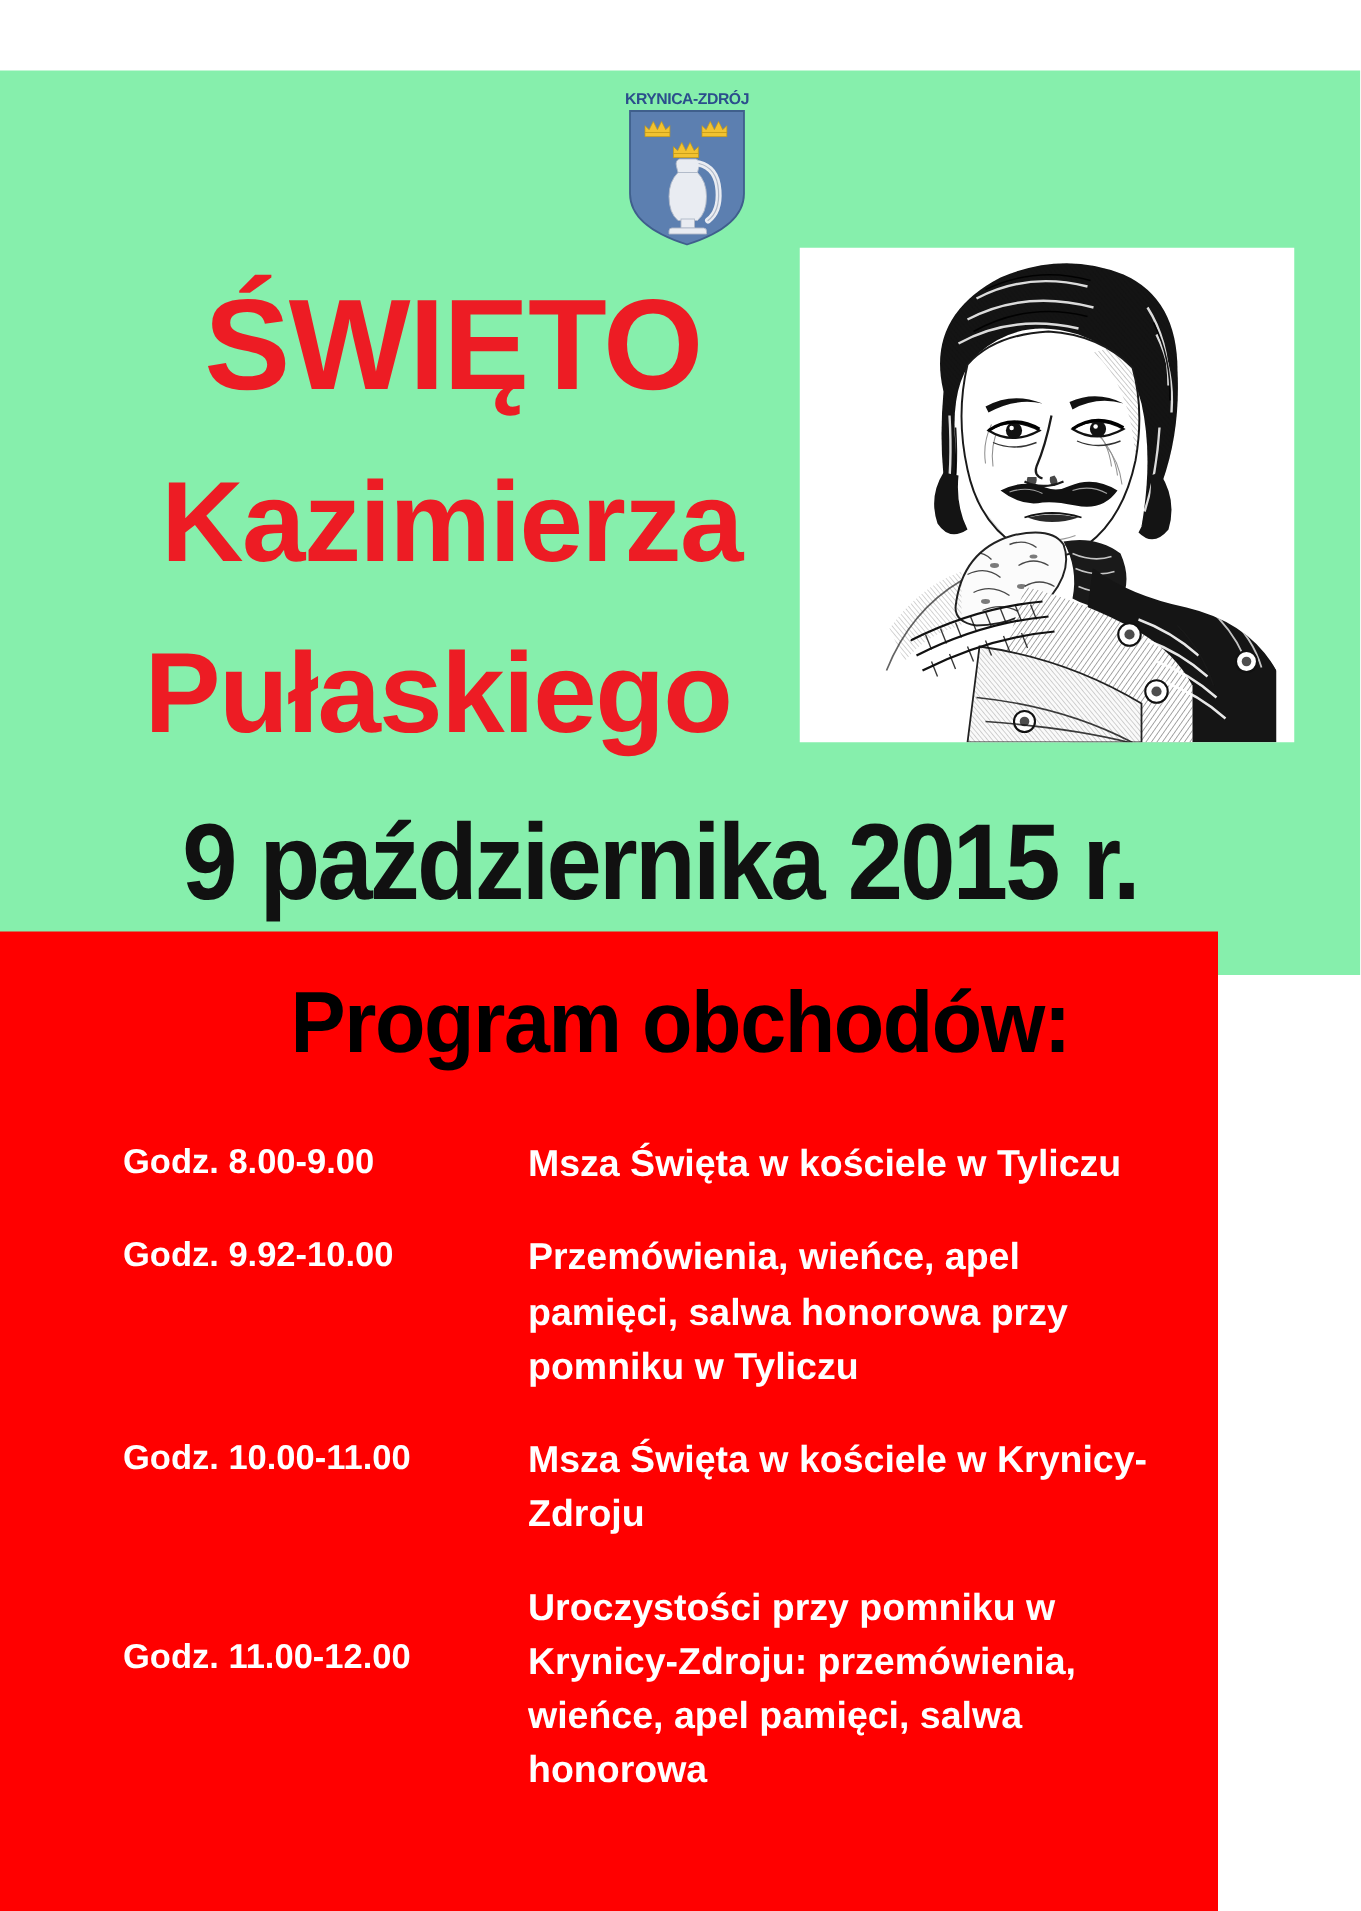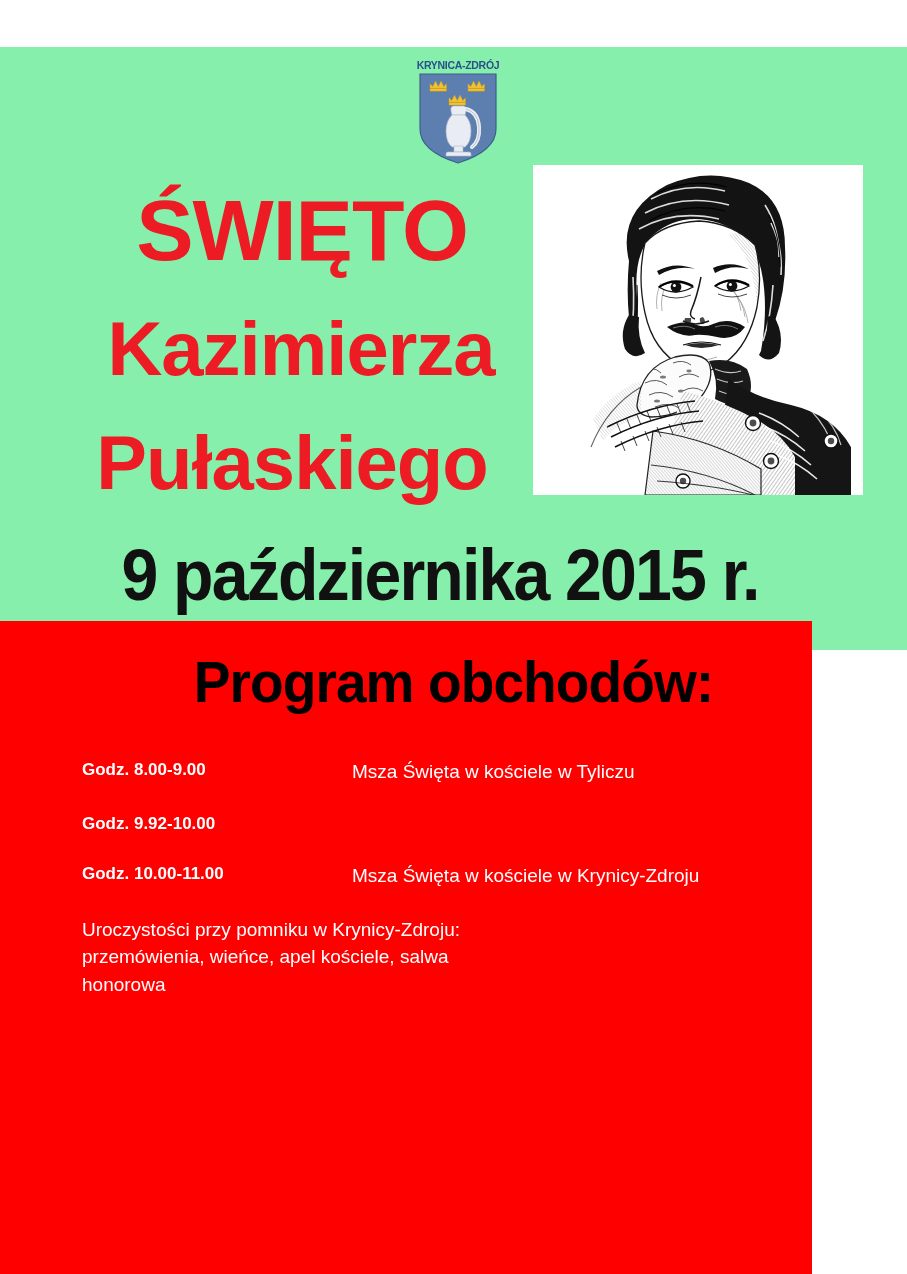--- a/index.html
+++ b/index.html
@@ -133,32 +133,32 @@
   .schedule-row {
     display: flex;
     align-items: flex-start;
     margin-bottom: 26px;
   }
   .schedule-row:last-child { margin-bottom: 0; }
   .row-time {
     flex: 0 0 270px;
     font-family: "Liberation Sans Narrow", "Liberation Sans", sans-serif;
     font-weight: bold;
-    font-size: 17px;
+    font-size: 23px;
     line-height: 1.45;
     color: #ffffff;
     letter-spacing: 0px;
     white-space: nowrap;
   }
   .row-desc {
     flex: 1 1 auto;
     max-width: 420px;
     font-family: "Liberation Sans Narrow", "Liberation Sans", sans-serif;
-    font-weight: normal;
-    font-size: 19px;
+    font-weight: bold;
+    font-size: 25px;
     line-height: 1.45;
     color: #ffffff;
     letter-spacing: 0px;
   }
   
   .row-offset-1 .row-time { padding-top: 0px; }
   .row-offset-2 .row-time { padding-top: 0px; }
   .row-offset-3 .row-time { padding-top: 0px; }
   .row-offset-4 .row-time { padding-top: 34px; }
 </style>
@@ -447,27 +447,29 @@
 
     <div class="schedule">
 
       <div class="schedule-row row-offset-1">
         <div class="row-time">Godz. 8.00-9.00</div>
         <div class="row-desc">Msza Święta w kościele w Tyliczu</div>
       </div>
 
       <div class="schedule-row row-offset-2">
         <div class="row-time">Godz. 9.92-10.00</div>
+        <div class="row-desc">Przemówienia, wieńce, apel pamięci, salwa honorowa przy pomniku w Tyliczu</div>
       </div>
 
       <div class="schedule-row row-offset-3">
         <div class="row-time">Godz. 10.00-11.00</div>
         <div class="row-desc">Msza Święta w kościele w Krynicy-Zdroju</div>
       </div>
 
       <div class="schedule-row row-offset-4">
-        <div class="row-desc">Uroczystości przy pomniku w Krynicy-Zdroju: przemówienia, wieńce, apel kościele, salwa honorowa</div>
+        <div class="row-time">Godz. 11.00-12.00</div>
+        <div class="row-desc">Uroczystości przy pomniku w Krynicy-Zdroju: przemówienia, wieńce, apel pamięci, salwa honorowa</div>
       </div>
 
     </div>
   </div>
 
 </div>
 
 </body></html>

